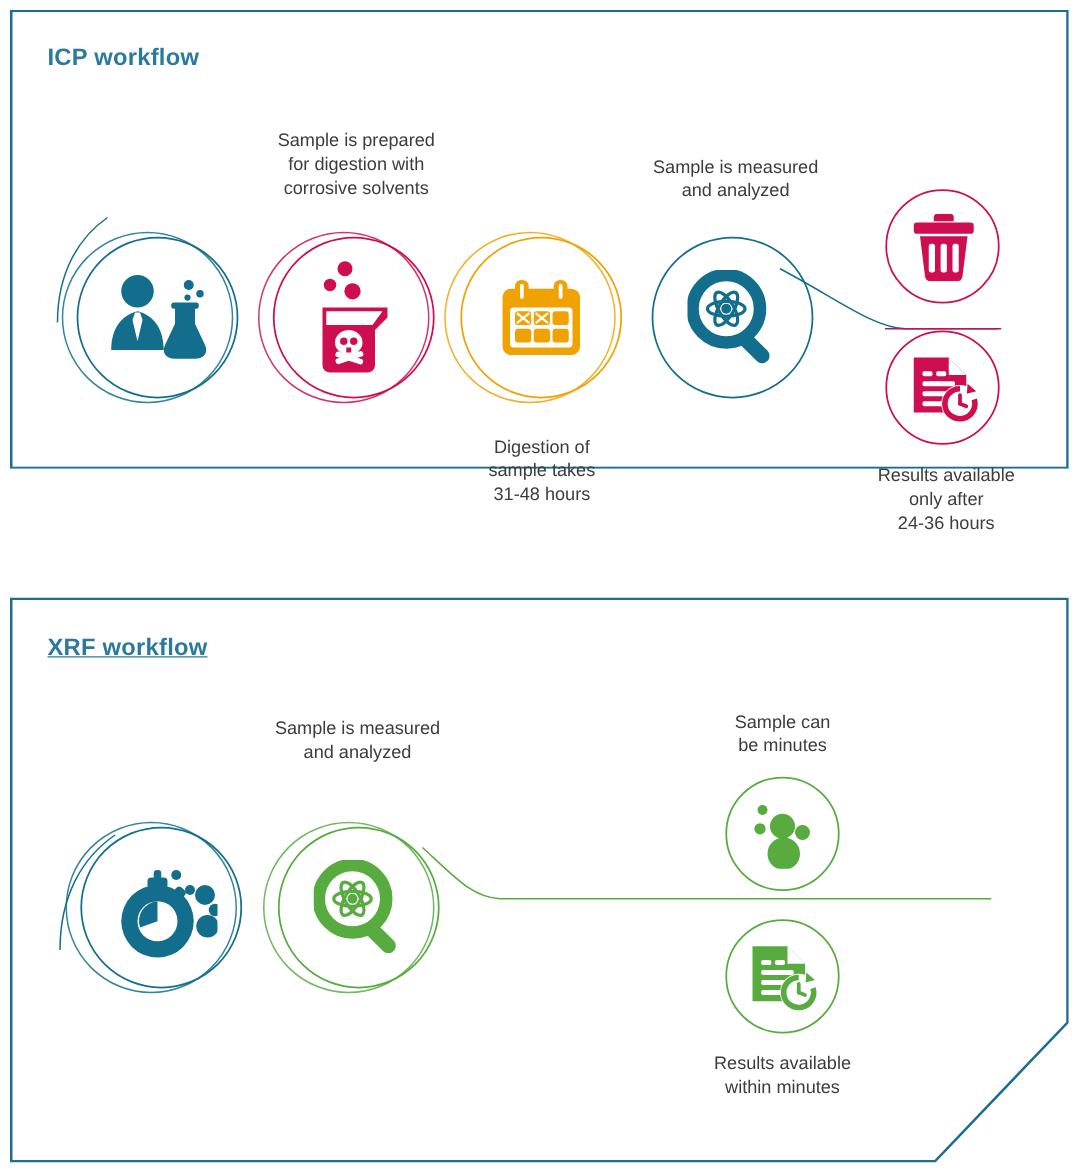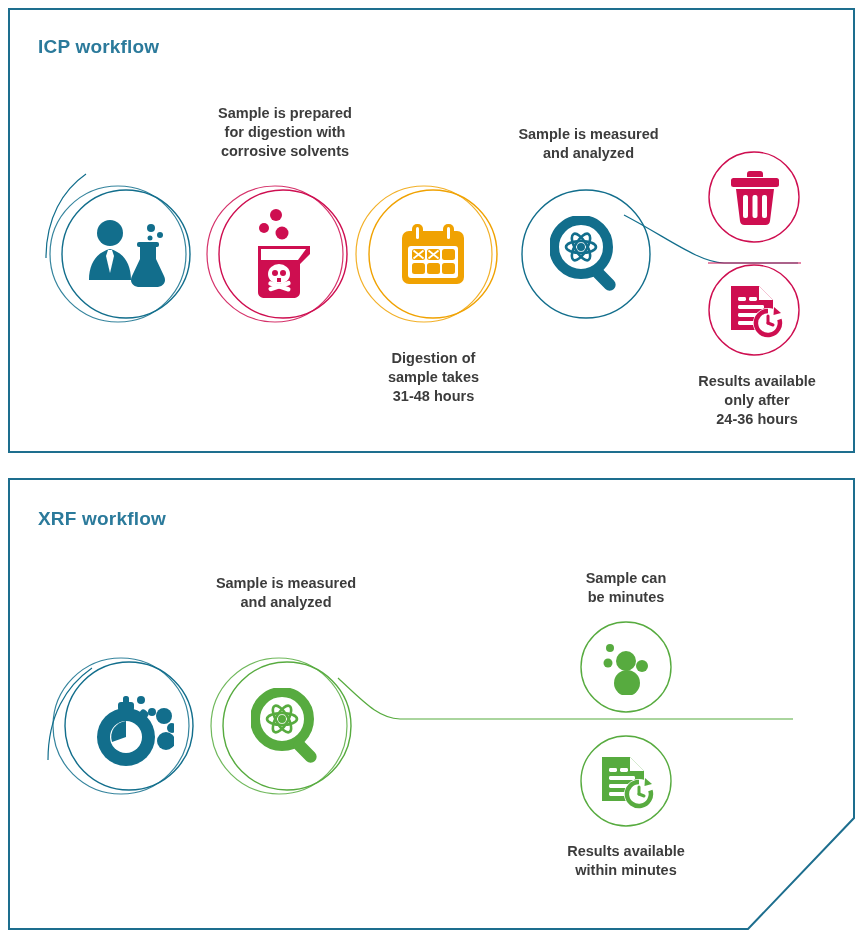--- a/index.html
+++ b/index.html
@@ -5,47 +5,46 @@
   * { box-sizing: border-box; margin: 0; padding: 0; }
   html, body {
     width: 863px; height: 938px;
     background: #ffffff;
     font-family: "Liberation Sans", sans-serif;
     overflow: hidden;
   }
   .page { position: relative; width: 863px; height: 938px; }
 
   .panel { position: absolute; left: 8px; width: 847px; }
-  .panel-icp { top: 8px; height: 445px; }
+  .panel-icp { top: 8px; height: 367px; }
   .panel-xrf { top: 478px; height: 452px; }
 
   .panel-border { position: absolute; inset: 0; }
   .panel-border svg { display: block; width: 100%; height: 100%; }
 
   .panel-title {
     position: absolute;
     font-size: 19px;
     font-weight: bold;
     color: #2b7a9b;
     letter-spacing: .2px;
   }
   .title-icp { left: 30px; top: 28px; }
-  .title-xrf { left: 30px; top: 30px; }
+  .title-xrf { left: 30px; top: 30px; text-decoration: underline; }
 
   .stage { position: absolute; inset: 0; }
   .stage svg { position: absolute; left: 0; top: 0; }
 
   .caption {
     position: absolute;
     text-align: center;
     font-size: 14.5px;
     line-height: 19px;
     color: #3c3c3c;
     white-space: pre-line;
-    font-weight: bold;
   }
 
   .icon-layer { position: absolute; left: 0; top: 0; }
 </style>
 </head>
 <body>
 
 <div class="page">
 
   <section class="panel panel-icp">

